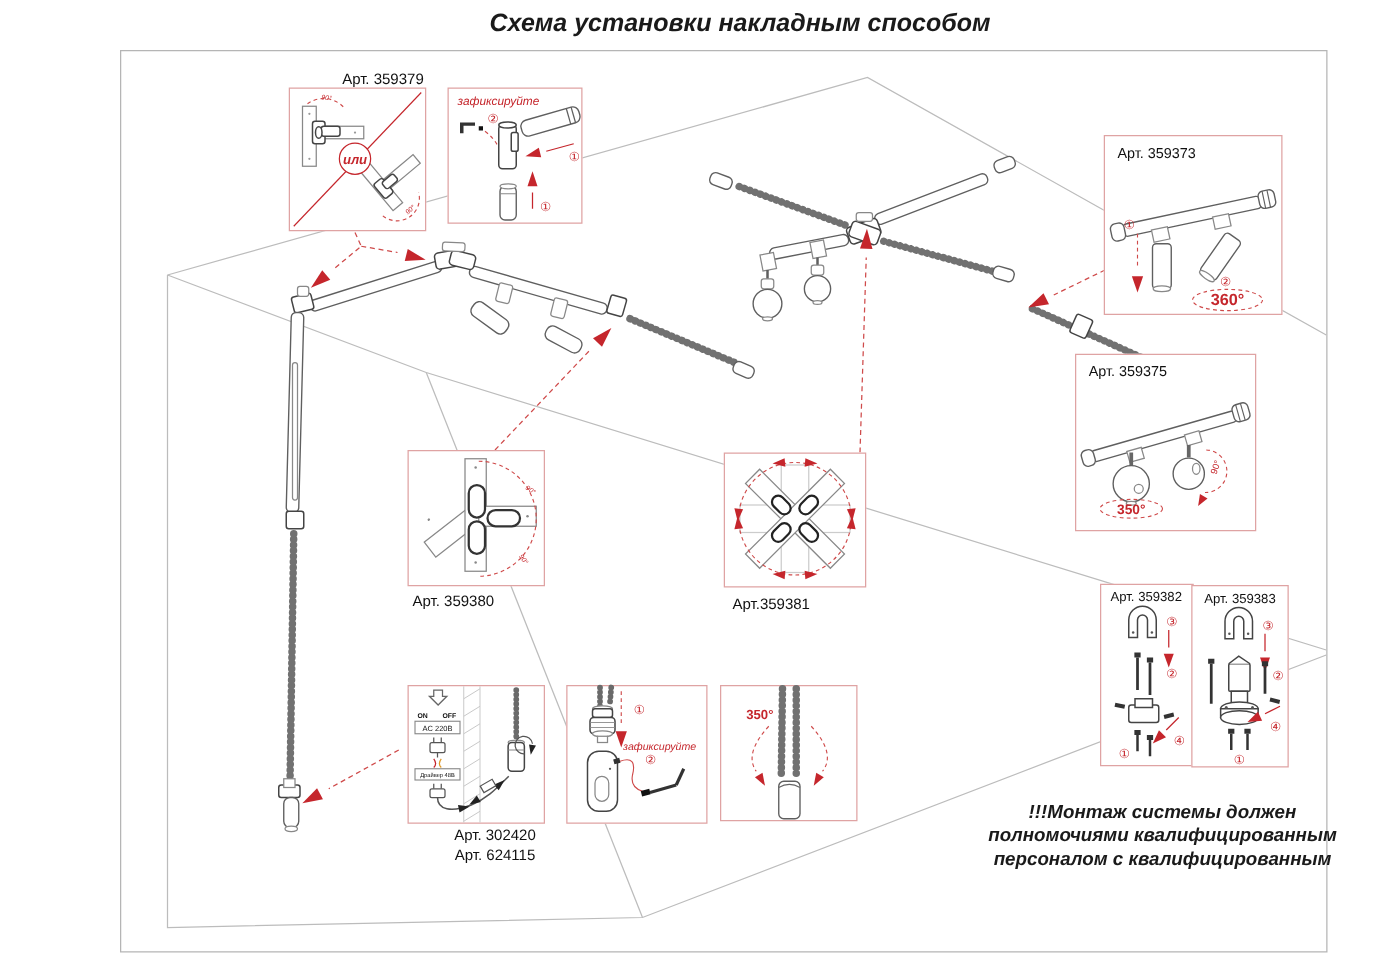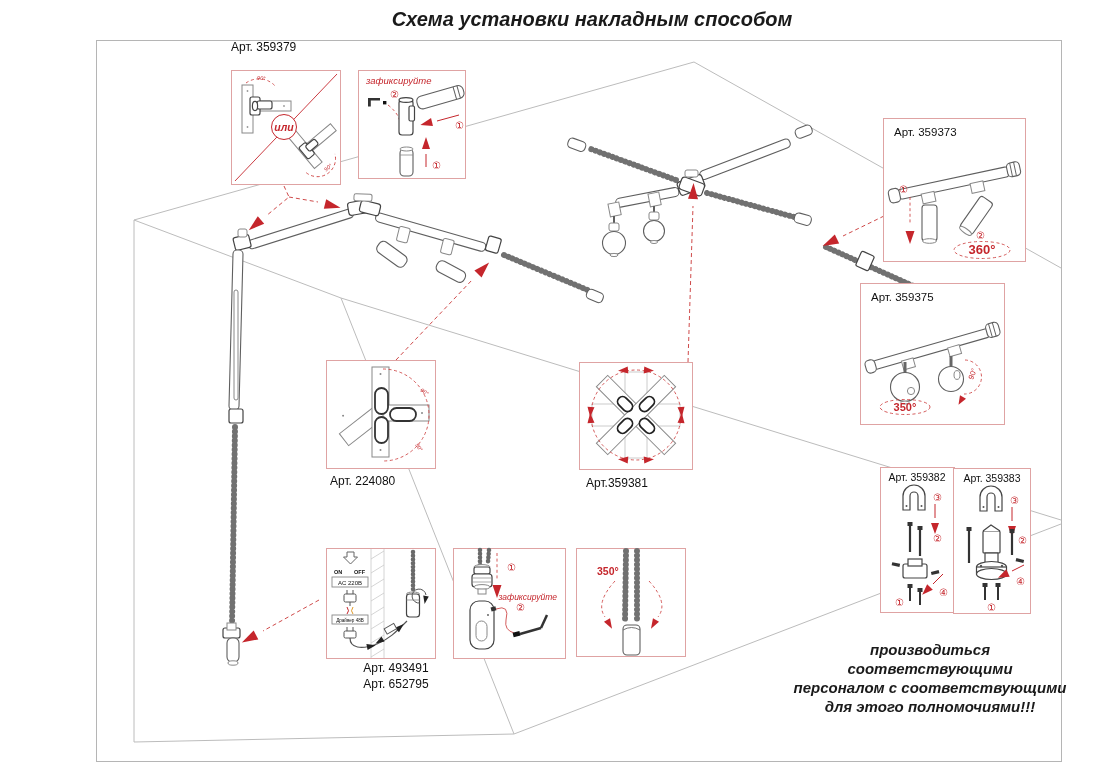--- a/index.html
+++ b/index.html
@@ -129,21 +129,21 @@
       <polygon class="rhead" points="0,-5 16,0 0,5" transform="translate(452,274) rotate(-46)"></polygon>
       <path class="lead" d="M662,362 L667,206"></path>
       <polygon class="rhead" points="0,-5 16,0 0,5" transform="translate(667,199) rotate(-88)"></polygon>
       <path class="lead" d="M858,216 L817,236"></path>
       <polygon class="rhead" points="0,-5 16,0 0,5" transform="translate(811,239) rotate(154)"></polygon>
       <path class="lead" d="M293,600 L237,631"></path>
       <polygon class="rhead" points="0,-5 16,0 0,5" transform="translate(230,635) rotate(152)"></polygon>
     </g>
   </svg>
 
-  <div class="abs artlabel" style="left:205px;top:40px;width:108px;text-align:left">Арт. 359379</div>
+  <div class="abs artlabel" style="left:205px;top:56px;width:108px;text-align:right">Арт. 359379</div>
   <div class="abs callout" style="left:205px;top:70px;width:108px;height:113px">
     <svg width="108" height="113" viewBox="0 0 108 113">
       <line x1="3" y1="110" x2="105" y2="3" stroke="#c5262c" stroke-width="0.9"></line>
       <g>
         <rect class="part" x="10" y="14" width="11" height="48"></rect>
         <rect class="part" x="21" y="30" width="38" height="10"></rect>
         <circle cx="15.5" cy="20" r="0.9" fill="#999"></circle>
           <circle cx="15.5" cy="56" r="0.9" fill="#999"></circle>
           <circle cx="52" cy="35" r="0.9" fill="#999"></circle>
         <rect class="dark" x="18" y="26" width="10" height="18" rx="2"></rect>
@@ -191,21 +191,21 @@
         <rect class="tube" x="41" y="78" width="13" height="27" rx="4"></rect>
         <ellipse class="part" cx="47.5" cy="78" rx="6.5" ry="2"></ellipse>
         <line x1="41" y1="84" x2="54" y2="84" stroke="#888" stroke-width="0.8"></line>
       </g>
       <path class="rline" d="M67,96 L67,83"></path>
       <polygon class="rhead" points="0,-4 12,0 0,4" transform="translate(67,78) rotate(-90)"></polygon>
       <text class="rtext" font-size="10" x="73" y="98">①</text>
     </svg>
   </div>
 
-  <div class="abs callout" style="left:857px;top:118px;width:141px;height:142px">
+  <div class="abs callout" style="left:857px;top:108px;width:141px;height:142px">
     <svg width="141" height="142" viewBox="0 0 141 142">
       <text class="ktext" font-size="11.5" x="10" y="17">Арт. 359373</text>
       <g transform="rotate(-12 70 66)">
         <rect class="tube" x="14" y="59" width="112" height="10" rx="3"></rect>
         <rect class="tube" x="4" y="57" width="11" height="14" rx="4"></rect>
         <rect class="tube" x="125" y="56" width="13" height="14" rx="4"></rect>
         <line x1="129" y1="56" x2="129" y2="70" stroke="#5f5f5f" stroke-width="0.9"></line>
         <line x1="133" y1="56" x2="133" y2="70" stroke="#5f5f5f" stroke-width="0.9"></line>
         <rect class="part" x="36" y="68" width="13" height="10"></rect>
         <rect class="part" x="86" y="68" width="13" height="10"></rect>
@@ -344,21 +344,21 @@
       <g fill="#fff" stroke="#333" stroke-width="1.8">
         <rect x="48" y="27" width="13" height="26" rx="6.5"></rect>
         <rect x="48" y="56" width="13" height="26" rx="6.5"></rect>
         <rect x="63" y="47" width="26" height="13" rx="6.5"></rect>
       </g>
       <path class="rdash" d="M56,8 A46,46 0 0 1 56,100"></path>
       <text class="rtext" font-size="5.5" font-style="italic" x="93" y="30" transform="rotate(35 93 30)">90°</text>
       <text class="rtext" font-size="5.5" font-style="italic" x="88" y="84" transform="rotate(55 88 84)">90°</text>
     </svg>
   </div>
-  <div class="abs artlabel" style="left:304px;top:474px">Арт. 224080</div>
+  <div class="abs artlabel" style="left:304px;top:474px">Арт. 359380</div>
 
   <div class="abs callout" style="left:553px;top:362px;width:112px;height:106px">
     <svg width="112" height="106" viewBox="0 0 112 106">
       <g stroke="#ccc" fill="#fff" stroke-width="1">
         <rect x="45" y="9" width="22" height="86"></rect>
         <rect x="12" y="41" width="88" height="22"></rect>
       </g>
       <g>
         <rect class="part" x="8" y="44" width="96" height="16" transform="rotate(45 56 52)"></rect>
         <rect class="part" x="8" y="44" width="96" height="16" transform="rotate(-45 56 52)"></rect>
@@ -430,22 +430,22 @@
       <g>
         <ellipse class="part" cx="86" cy="45" rx="6.5" ry="2"></ellipse>
         <rect class="dark" x="79.5" y="45" width="13" height="23" rx="3"></rect>
         <line x1="79.5" y1="51" x2="92.5" y2="51" stroke="#888" stroke-width="0.8"></line>
       </g>
       <rect x="58" y="77" width="11" height="6" fill="#fff" stroke="#555" stroke-width="1" transform="rotate(-30 63 80)"></rect>
       <path d="M93,54 a7,7 0 1 1 6,-8" stroke="#555" stroke-width="1" fill="none"></path>
       <polygon points="0,-2.8 8,0 0,2.8" fill="#222" transform="translate(99,47) rotate(100)"></polygon>
     </svg>
   </div>
-  <div class="abs artlabel" style="left:330px;top:661px;width:80px;text-align:center">Арт. 493491</div>
-  <div class="abs artlabel" style="left:330px;top:677px;width:80px;text-align:center">Арт. 652795</div>
+  <div class="abs artlabel" style="left:330px;top:661px;width:80px;text-align:center">Арт. 302420</div>
+  <div class="abs artlabel" style="left:330px;top:677px;width:80px;text-align:center">Арт. 624115</div>
 
   <div class="abs callout" style="left:427px;top:548px;width:111px;height:109px">
     <svg width="111" height="109" viewBox="0 0 111 109">
       <path class="chain-s" d="M26,1 L26,16"></path>
       <path class="chain-s" d="M35,1 L34,13"></path>
       <g>
         <ellipse class="part" cx="28" cy="18" rx="8" ry="2.4"></ellipse>
         <rect class="dark" x="20" y="18" width="16" height="7" rx="2"></rect>
         <rect class="dark" x="18" y="25" width="20" height="13" rx="3"></rect>
         <line x1="18" y1="29" x2="38" y2="29" stroke="#888" stroke-width="0.7"></line>
@@ -483,18 +483,18 @@
       <path class="rdash" d="M72,32 Q92,54 81,68"></path>
       <polygon class="rhead" points="0,-3.5 10,0 0,3.5" transform="translate(79,71) rotate(120)"></polygon>
       <g>
         <rect class="tube" x="46" y="76" width="17" height="30" rx="4"></rect>
         <path d="M46,81 q8.5,-5 17,0" stroke="#666" stroke-width="0.9" fill="none"></path>
       </g>
     </svg>
   </div>
 
   <div class="abs" id="warning">
-    <div>производиться соответствующими</div>
-    <div>персоналом с соответствующими</div>
-    <div>для этого полномочиями!!!</div>
+    <div>!!!Монтаж системы должен</div>
+    <div>полномочиями квалифицированным</div>
+    <div>персоналом с квалифицированным</div>
   </div>
 
 </div>
 
 </body></html>

